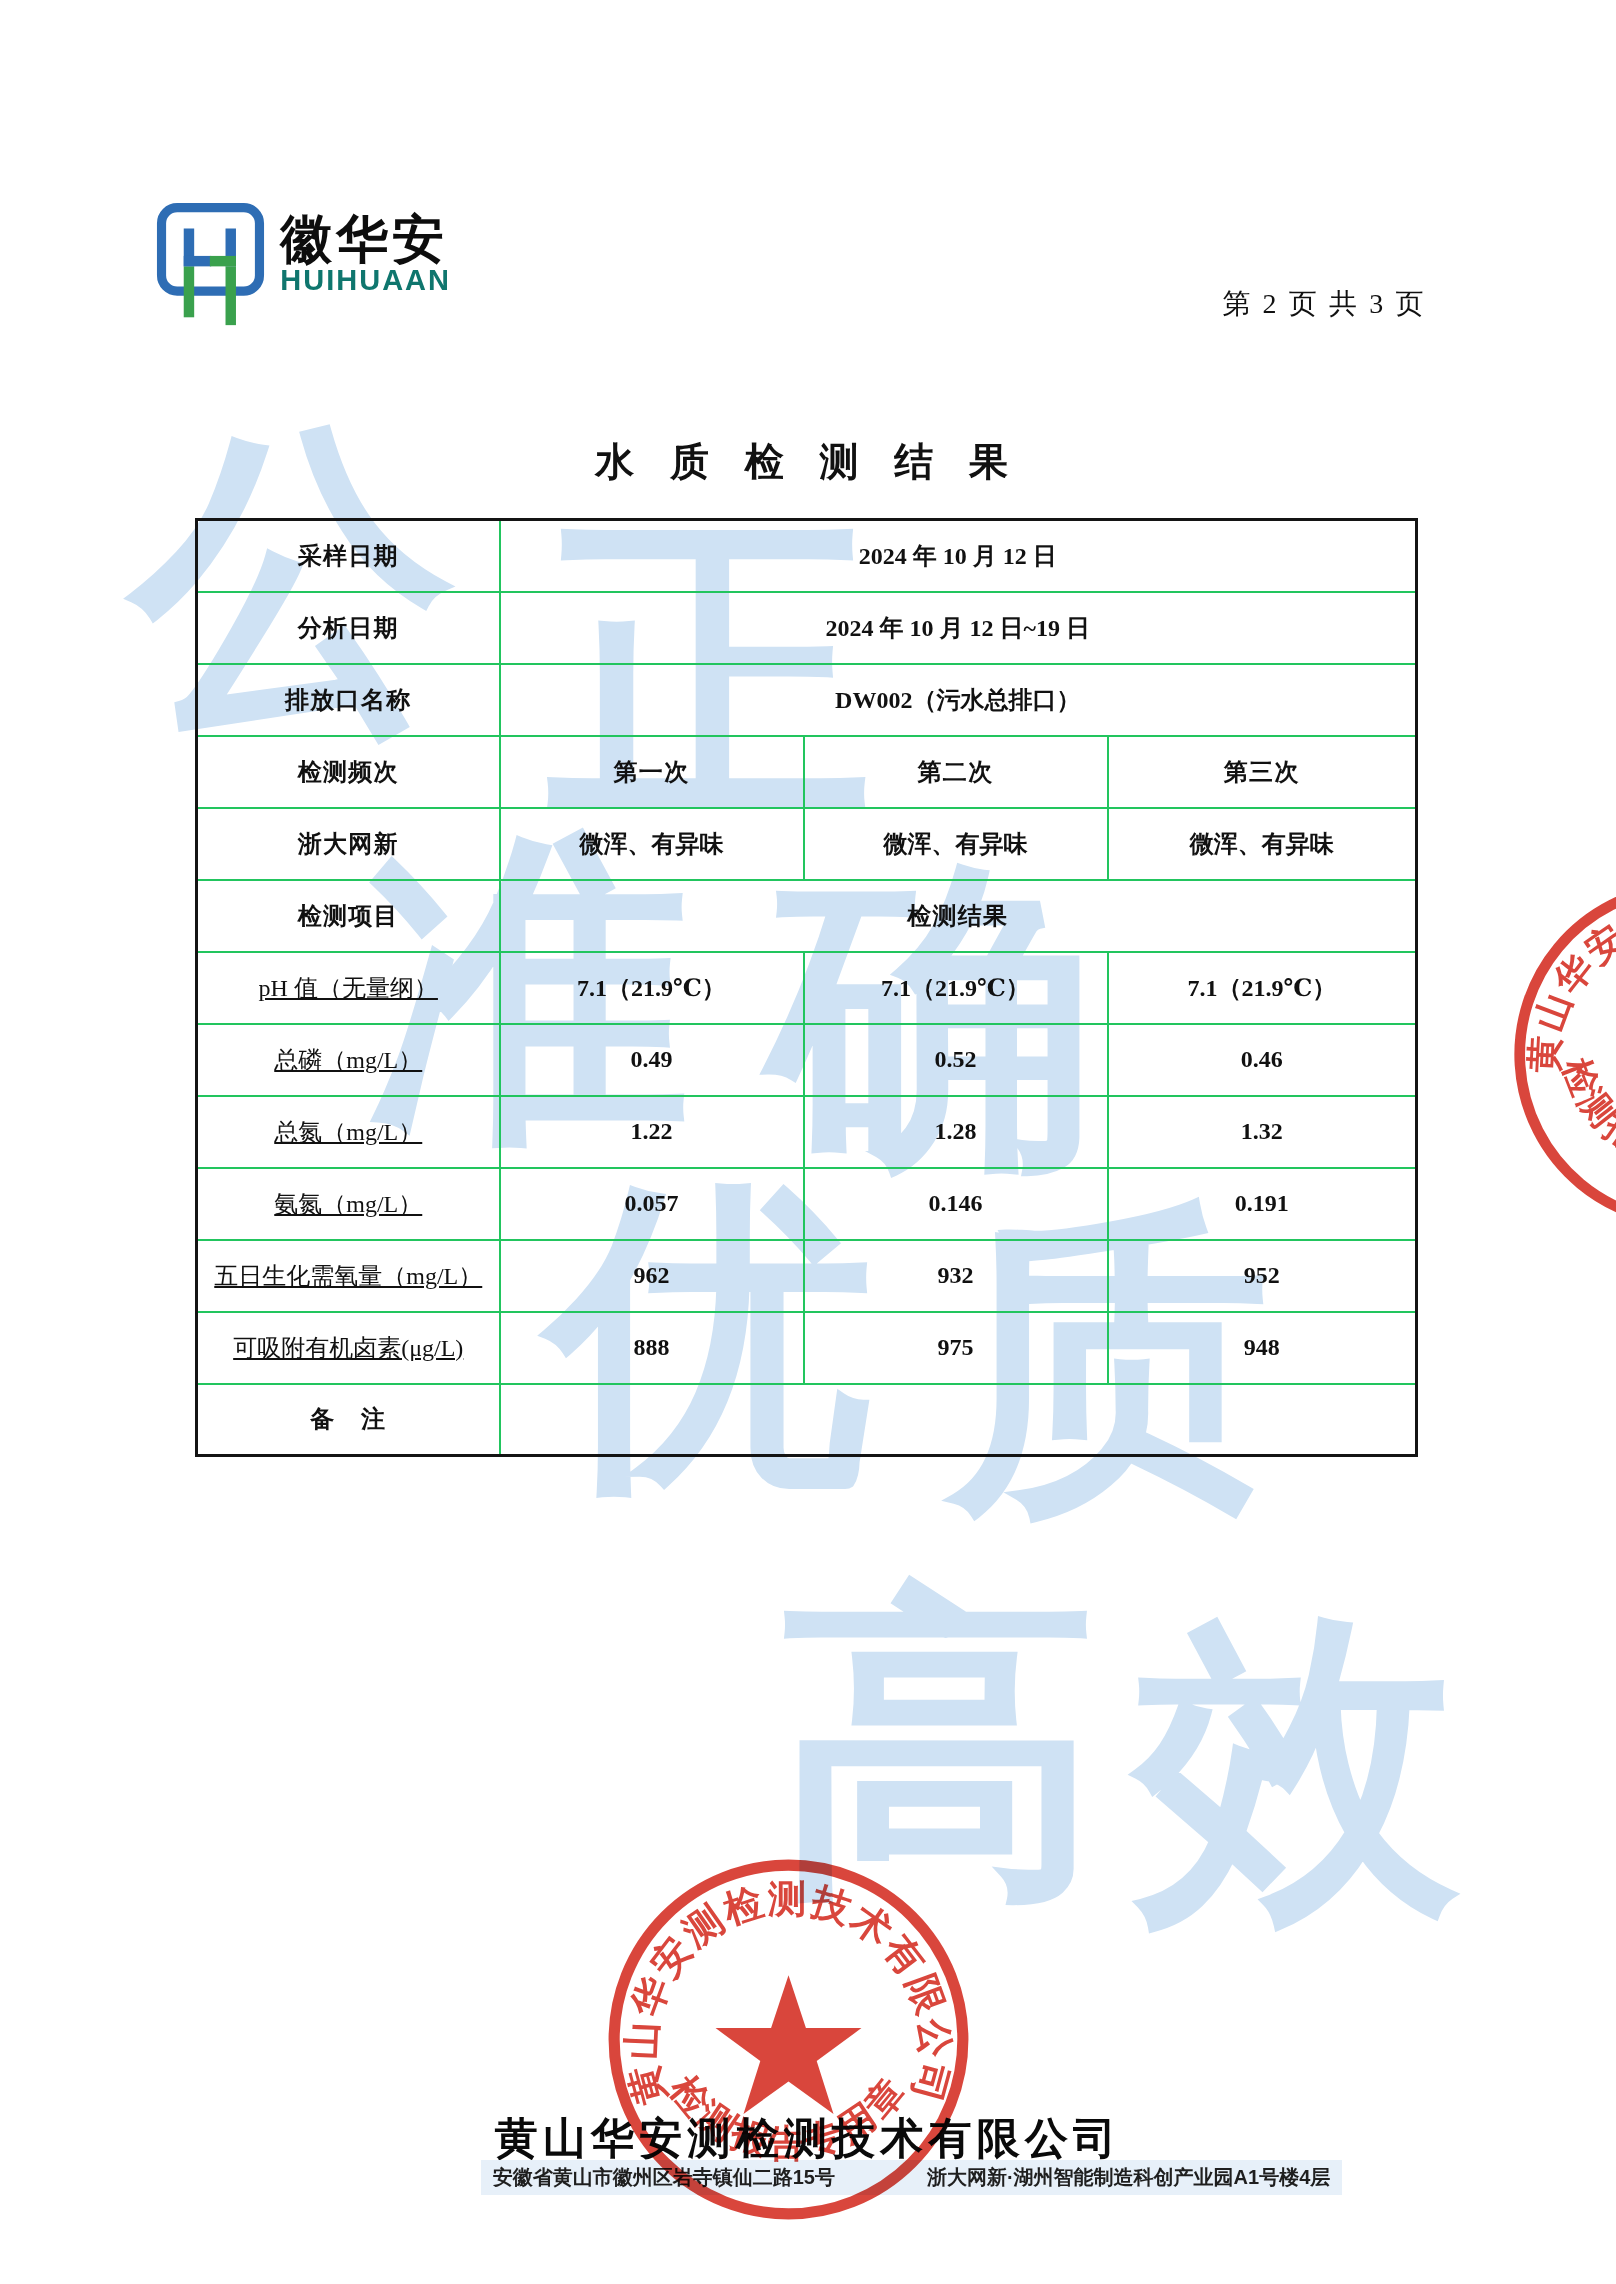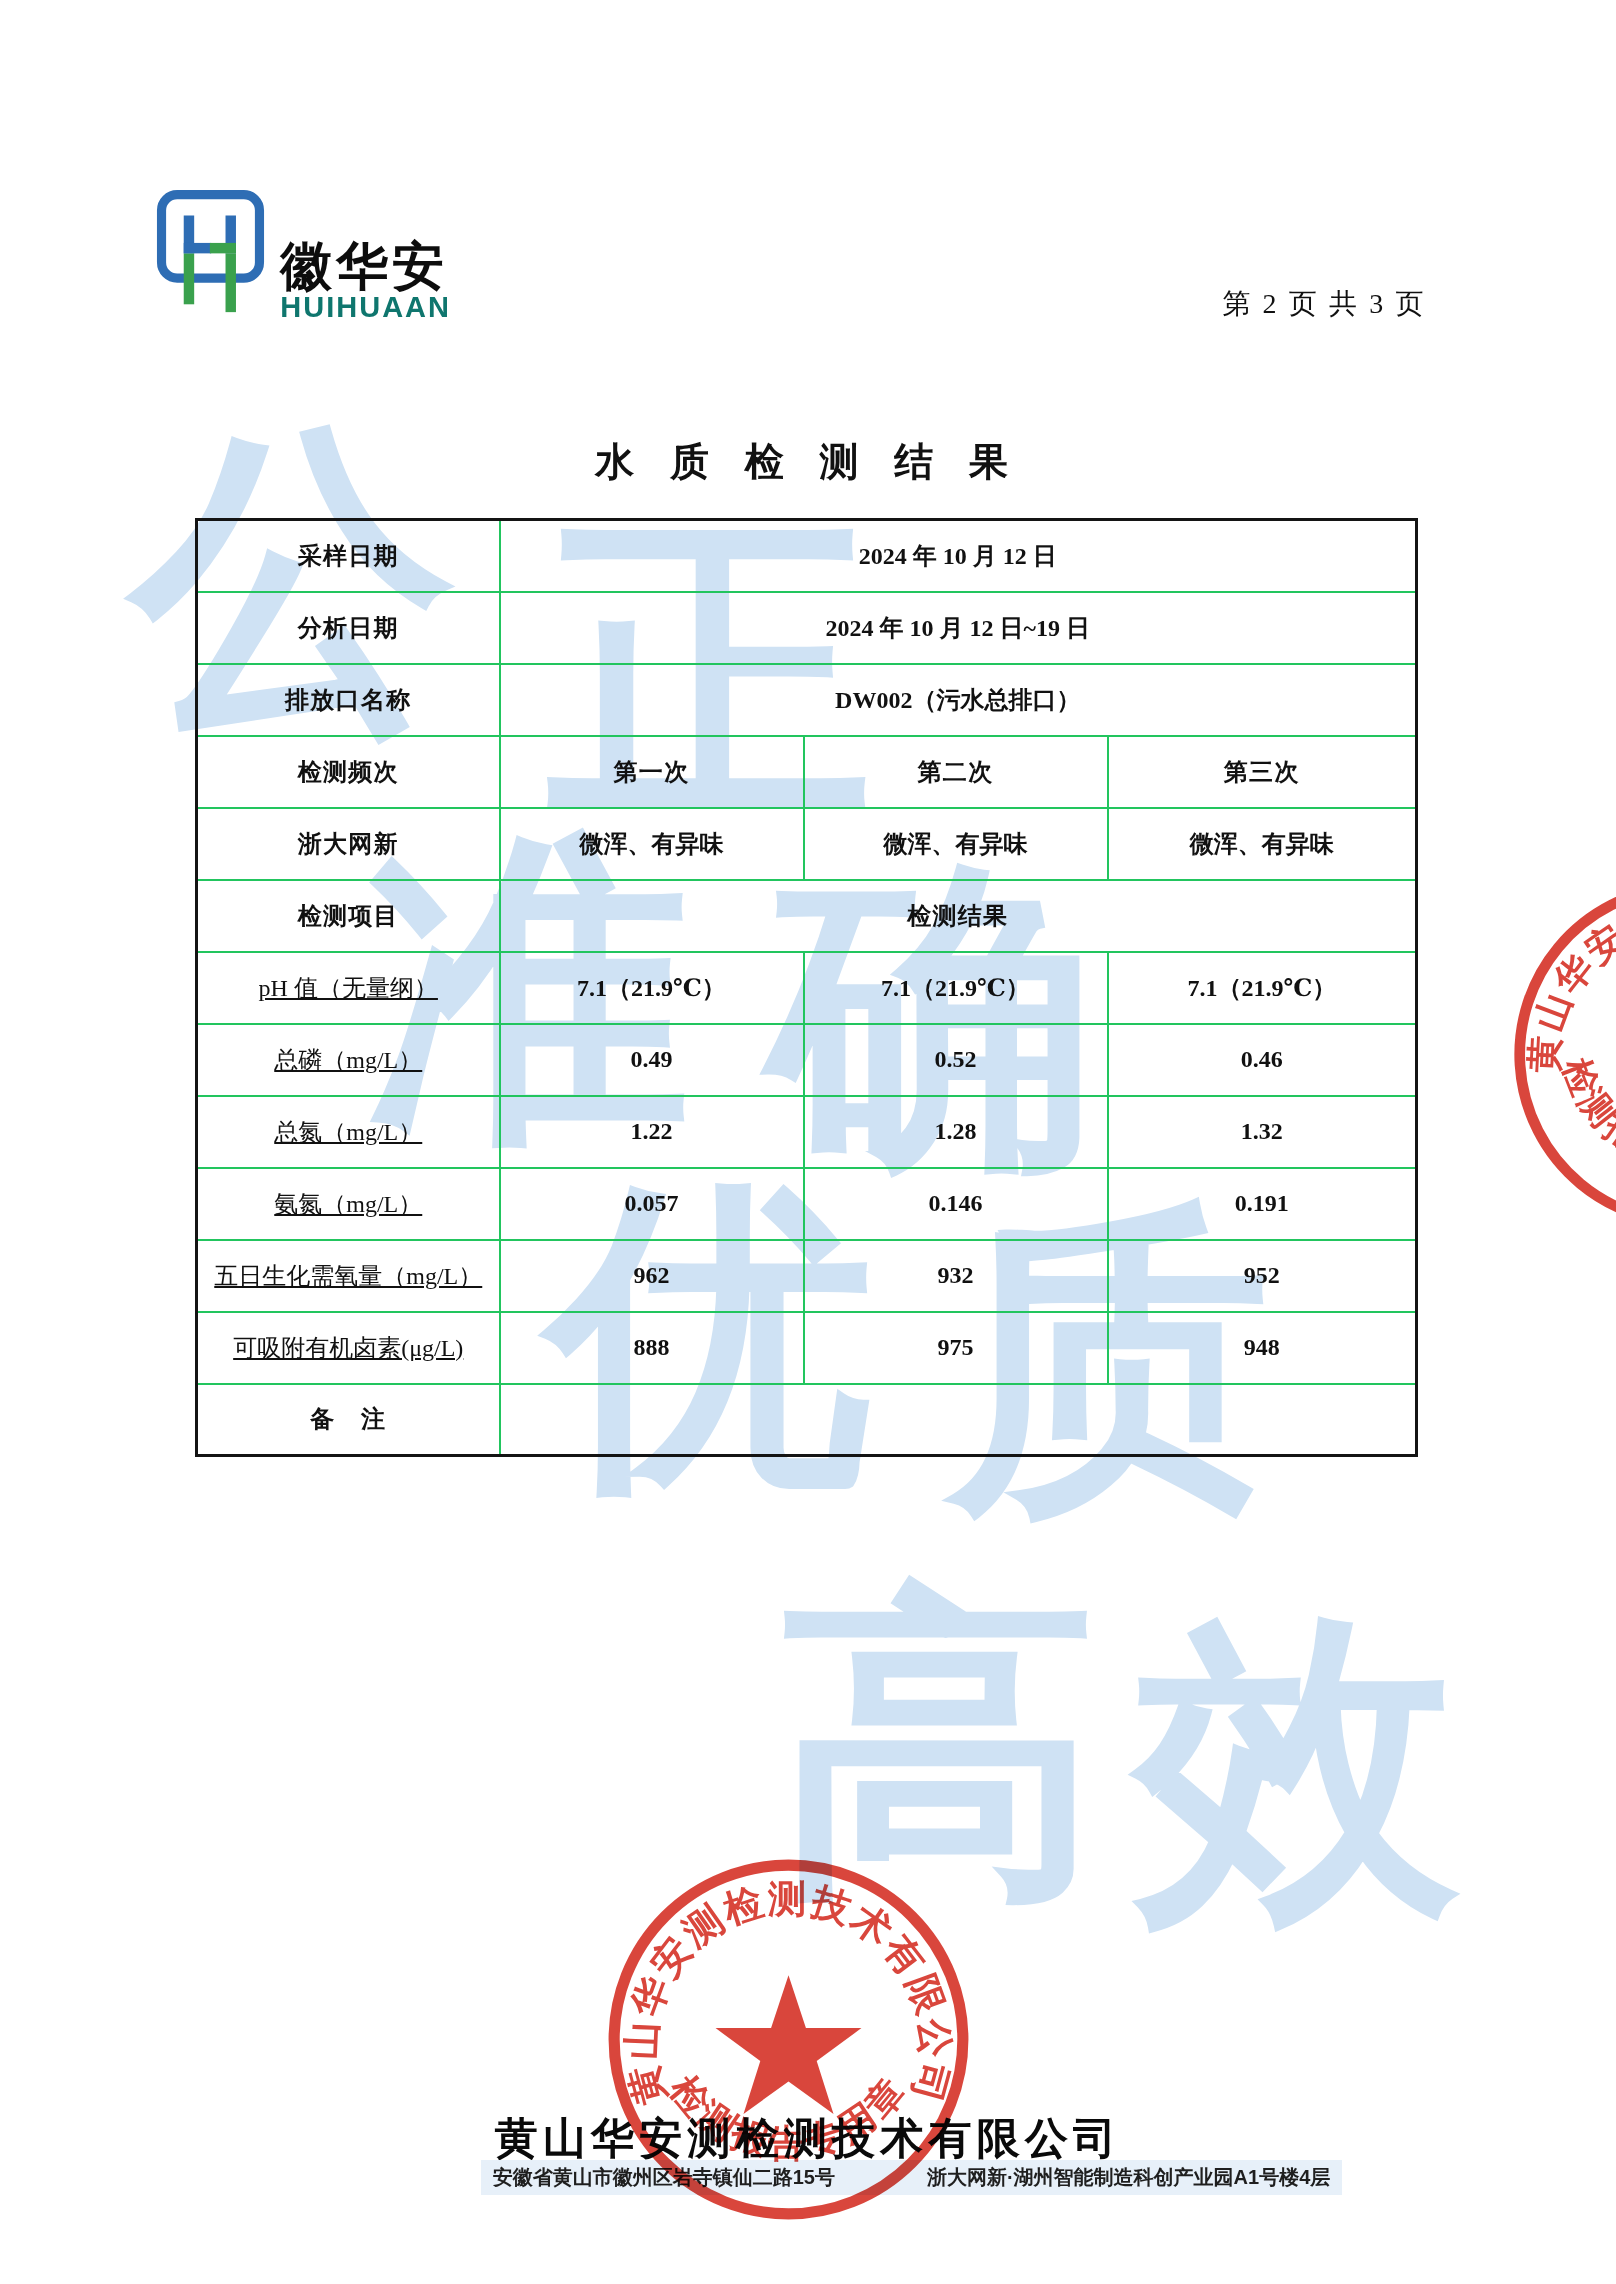--- a/index.html
+++ b/index.html
@@ -6,21 +6,21 @@
   .page{
     position:relative;width:1616px;height:2284px;background:#ffffff;
     overflow:hidden;font-family:"Liberation Serif","DejaVu Serif",serif;color:#111;
   }
   
   .wm{
     position:absolute;z-index:0;font-family:"Liberation Sans","DejaVu Sans",sans-serif;
     font-weight:bold;font-size:326px;line-height:1;color:#cfe2f4;user-select:none;
   }
   
-  .logo{position:absolute;left:155px;top:188px;z-index:2;display:flex;align-items:flex-end;}
+  .logo{position:absolute;left:155px;top:201px;z-index:2;display:flex;align-items:flex-start;}
   .logo-icon{width:111px;height:134px;}
   .logo-text{margin-left:14.3px;margin-top:11.7px;}
   .logo-cn{font-family:"Liberation Sans","DejaVu Sans",sans-serif;font-weight:bold;font-size:52px;letter-spacing:3.9px;line-height:1;color:#0d0d0d;}
   .logo-en{font-family:"Liberation Sans","DejaVu Sans",sans-serif;font-weight:bold;font-size:29px;letter-spacing:2px;line-height:1;margin-top:1px;color:#0f766e;}
   .page-num{position:absolute;right:190px;top:285px;z-index:2;font-weight:normal;font-size:28px;letter-spacing:2.6px;}
   .doc-title{position:absolute;left:0;top:435px;width:1616px;text-align:center;z-index:2;
     font-weight:bold;font-size:39px;letter-spacing:13px;}
   
   .tbl-wrap{position:absolute;left:195px;top:518px;z-index:1;}
   table.report{border-collapse:collapse;table-layout:fixed;width:1220px;border:3.9px solid #141414;background:transparent;}

